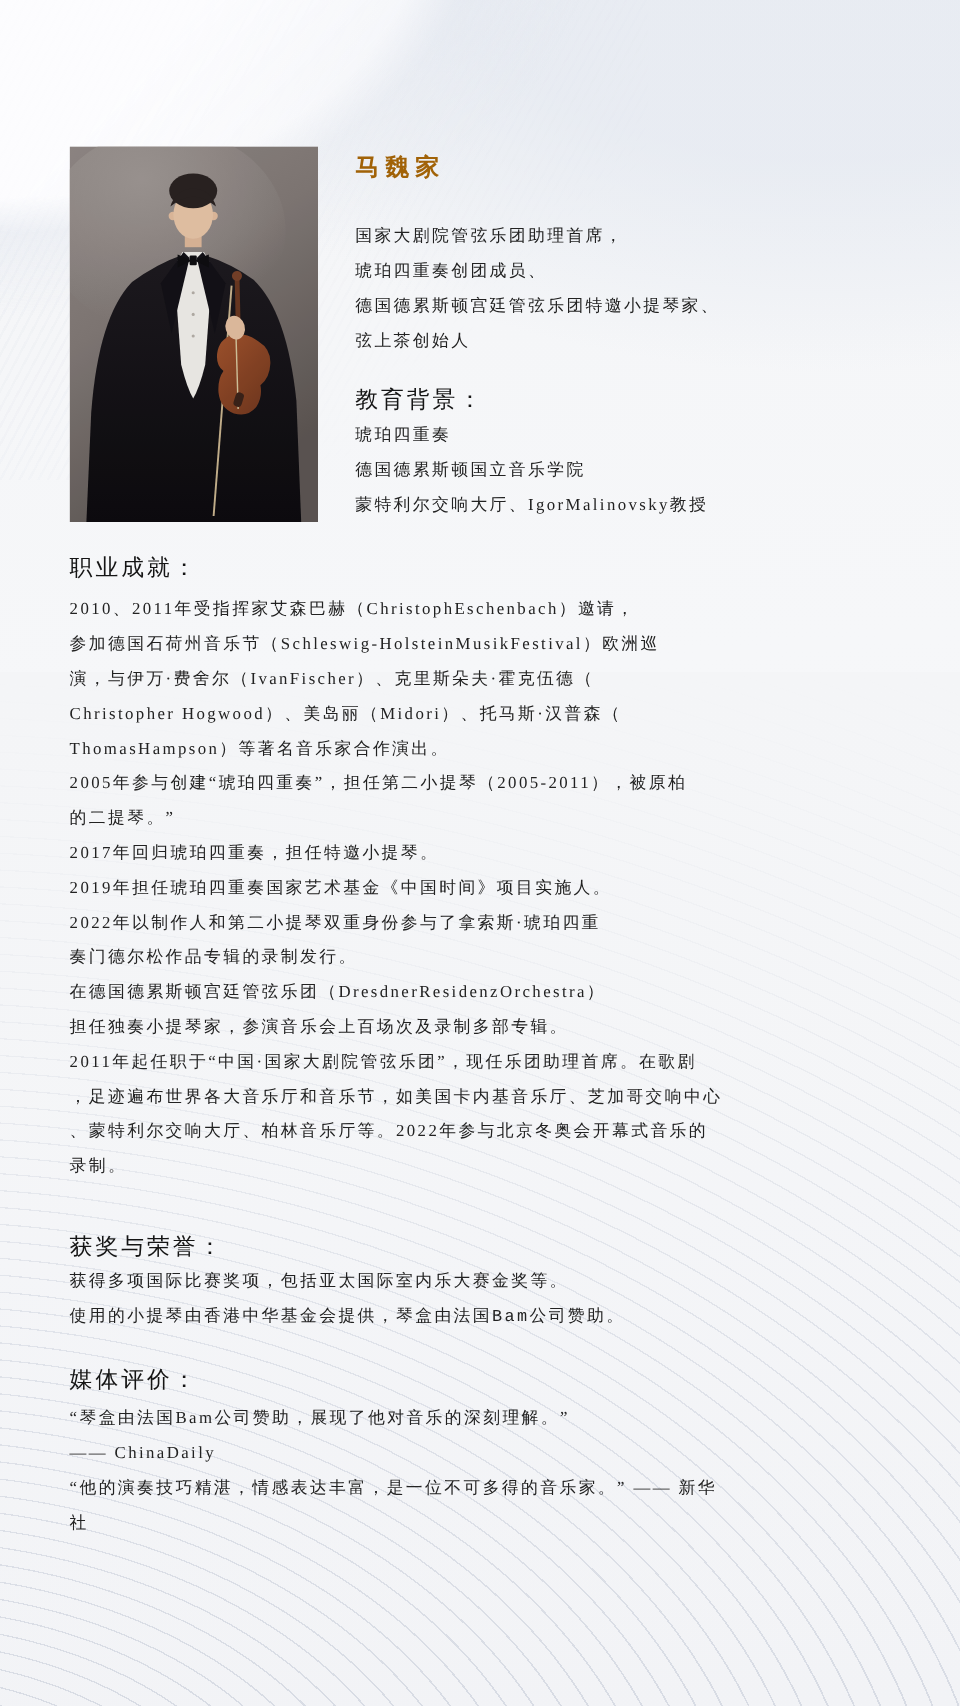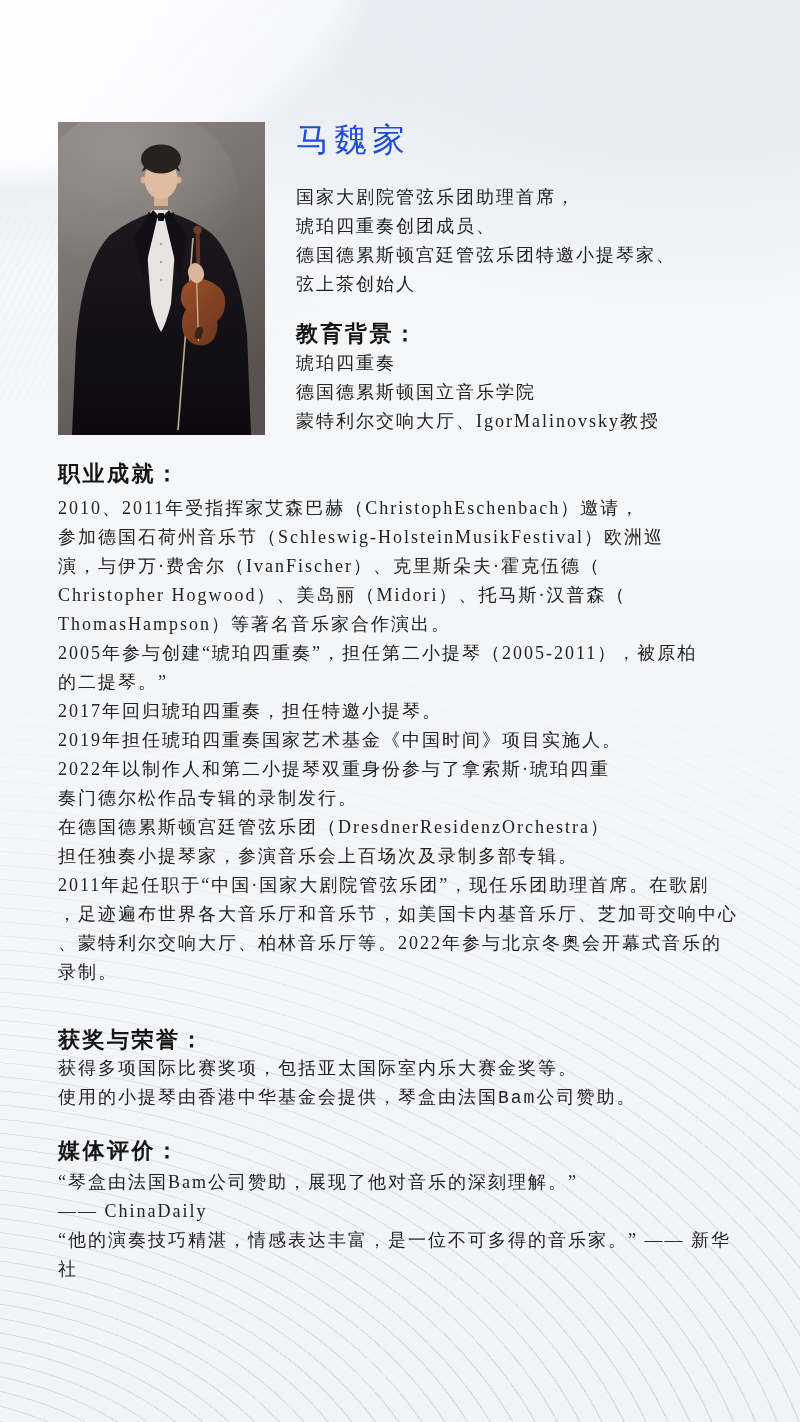--- a/index.html
+++ b/index.html
@@ -35,36 +35,36 @@
       repeating-radial-gradient(ellipse 1500px 1000px at -12% 118%,
         rgba(195,201,214,0.55) 0 1.5px, rgba(246,247,249,0) 1.5px 21px);
   }
   .photo {
     position:absolute; left:58px; top:122px; width:207px; height:313px;
   }
   .photo svg { display:block; width:100%; height:100%; }
 
   .right-col { position:absolute; left:296px; top:122px; width:462px; }
   .name {
-    font-size:33px; font-weight:normal; line-height:36px;
-    letter-spacing:5px; color:#1d4ed8; white-space:nowrap;
+    font-size:20px; font-weight:bold; line-height:36px;
+    letter-spacing:5px; color:#a16207; white-space:nowrap;
   }
   .intro { margin-top:25px; }
   .intro .line, .edu-lines .line {
     font-size:18px; line-height:29.5px; letter-spacing:2px; white-space:nowrap;
   }
   .sub {
-    font-size:22px; font-weight:bold; line-height:30px;
+    font-size:19px; font-weight:normal; line-height:30px;
     letter-spacing:2.5px; color:#151515; white-space:nowrap;
   }
   .right-col .sub { margin-top:20px; }
 
   .left-col { position:absolute; left:58px; top:459px; width:694px; }
   .lines .line {
-    font-size:18px; line-height:29px; letter-spacing:2px; white-space:nowrap;
+    font-size:14px; line-height:29px; letter-spacing:2px; white-space:nowrap;
   }
   #career-lines { margin-top:5px; }
   #awards-heading { margin-top:38px; }
   #awards-lines { margin-top:0;font-family:Liberation Mono, monospace; }
   #media-heading { margin-top:23px; }
   #media-lines { margin-top:2px; }
 </style>
 </head>
 <body>
 

